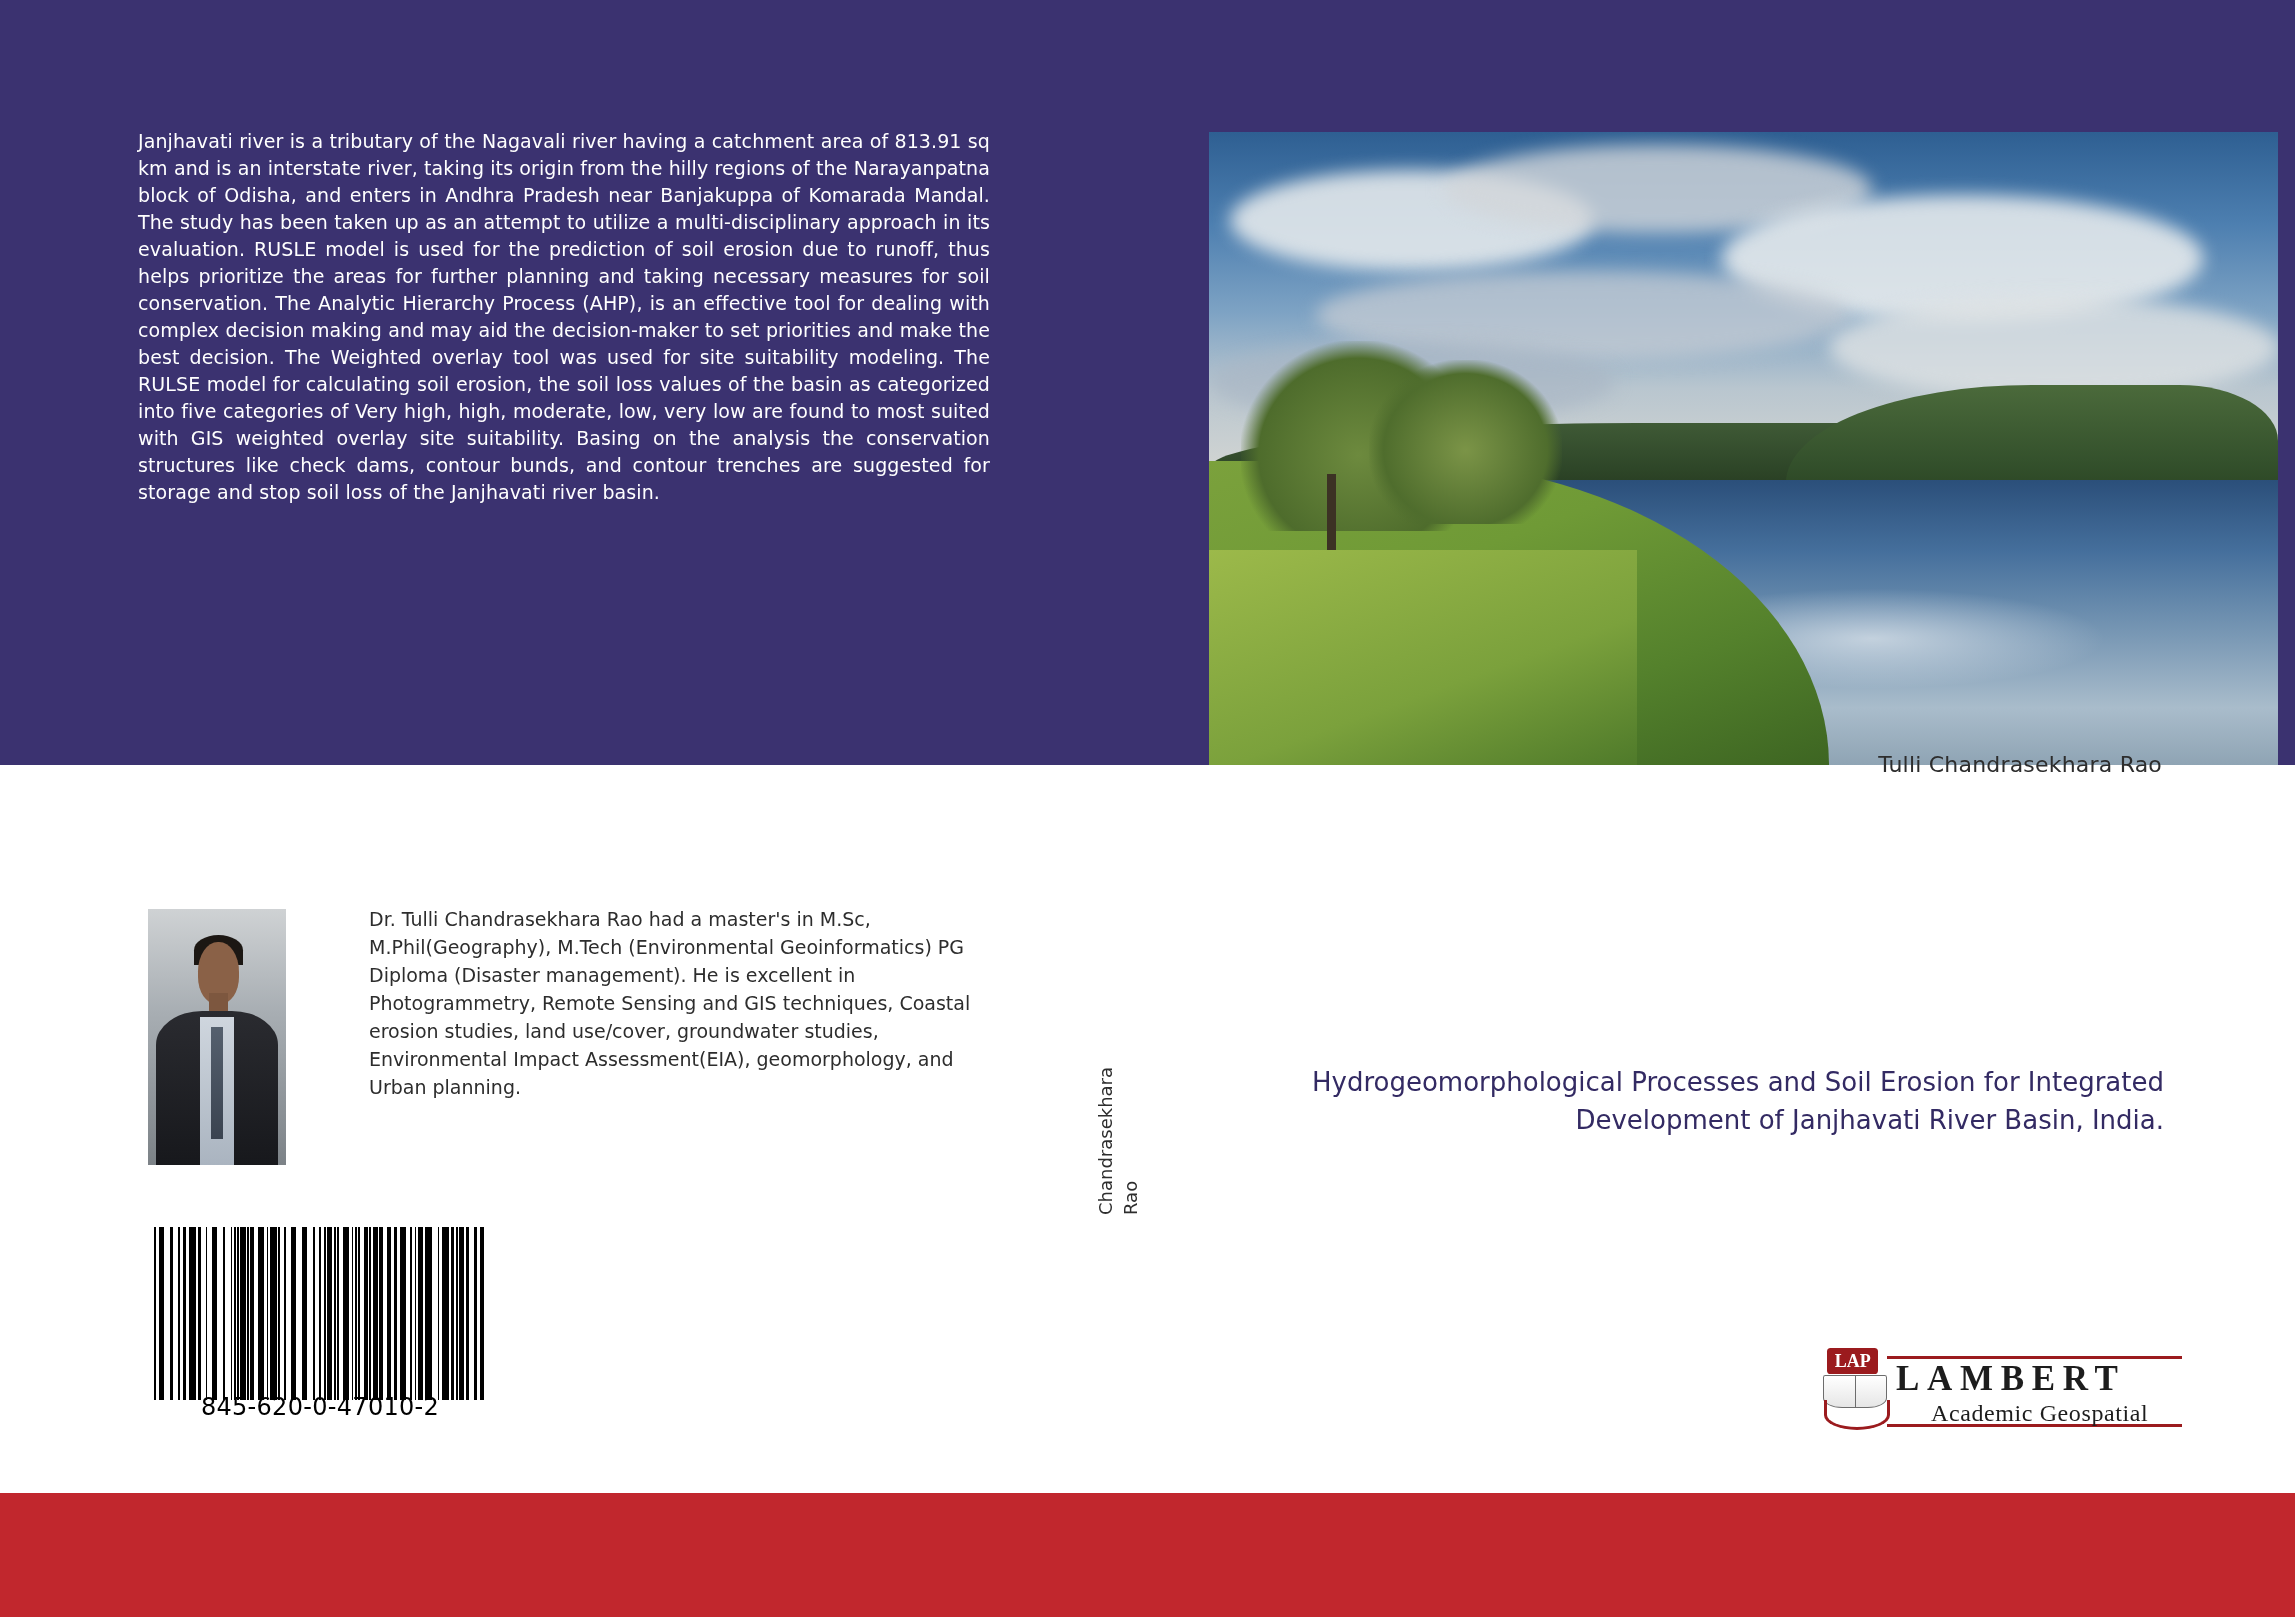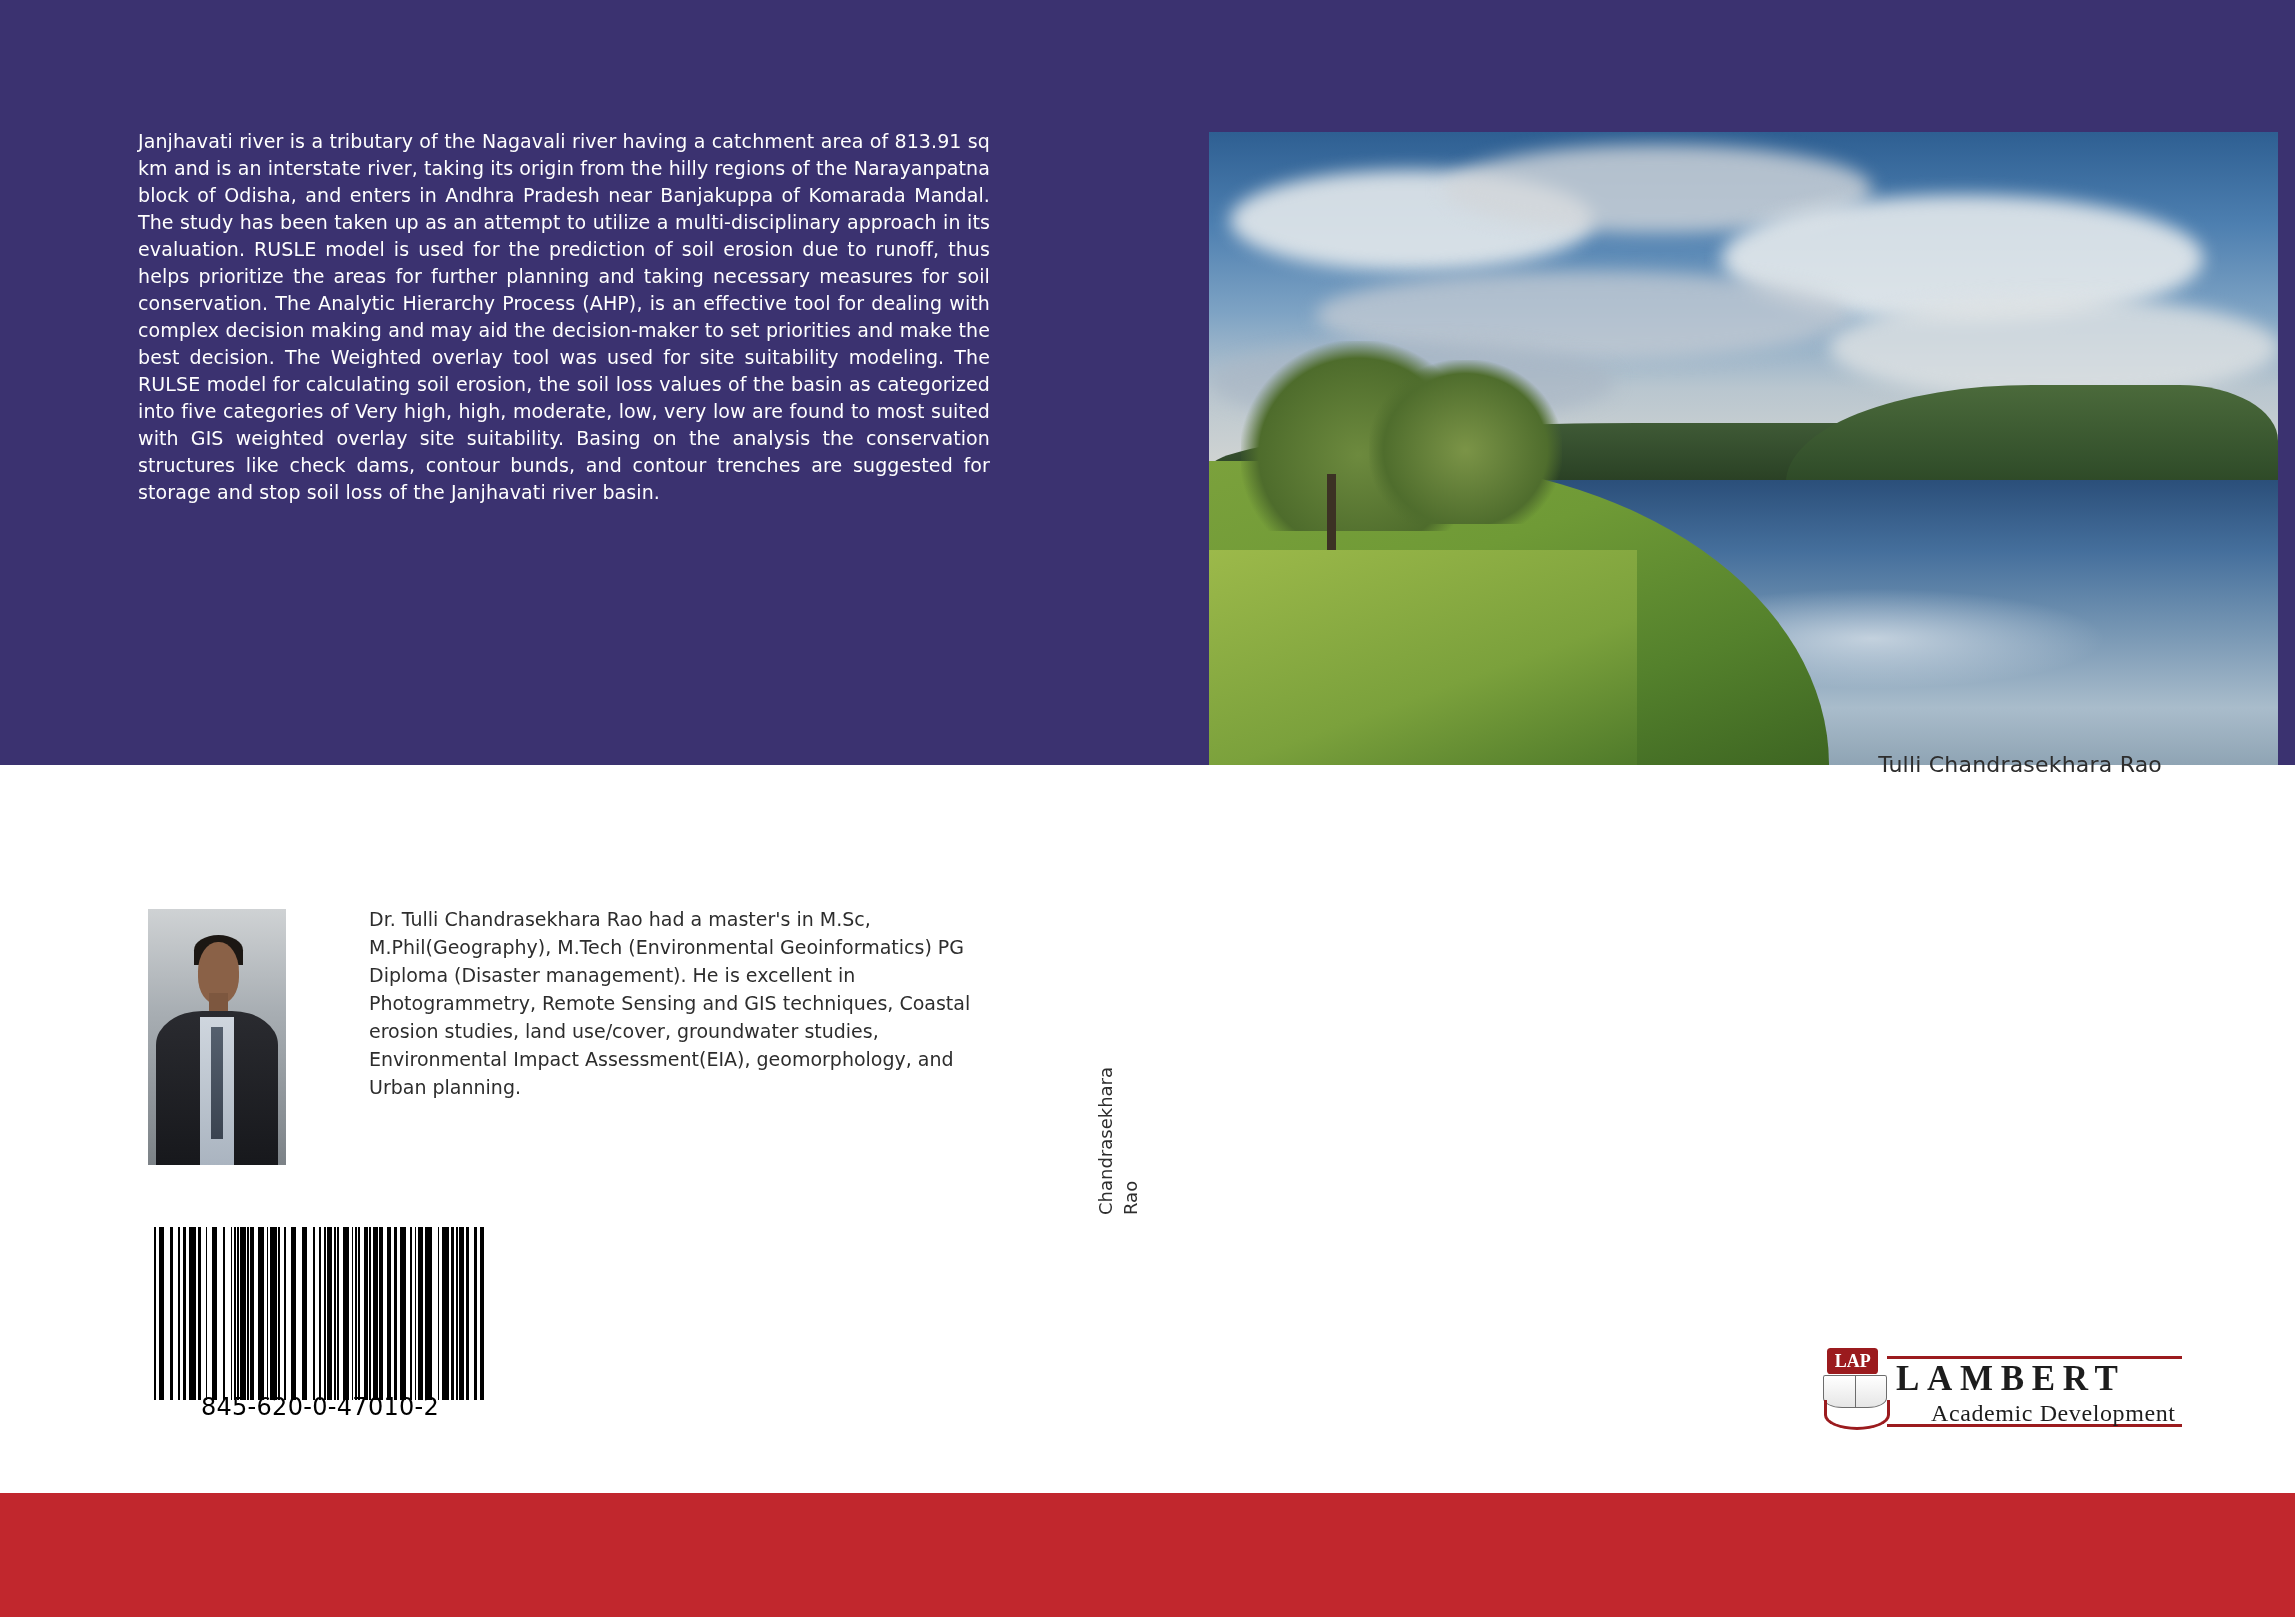--- a/index.html
+++ b/index.html
@@ -311,20 +311,21 @@
     <div class="ph-grass"></div>
     <div class="ph-grass2"></div>
     <div class="ph-tree-left"></div>
     <div class="ph-tree-left2"></div>
     <div class="ph-trunk"></div>
   </div>
 
   <div class="front-area"></div>
 
   <div class="author-top">Tulli Chandrasekhara Rao</div>
+  <div class="book-subtitle">Hydrogeomorphological Processes and Soil Erosion for Integrated Development of Janjhavati River Basin, India.</div>
 
   <div class="spine-text">Chandrasekhara
 Rao</div>
 
   <div class="author-photo">
     <div class="ap-bg"></div>
     <div class="ap-hair"></div>
     <div class="ap-face"></div>
     <div class="ap-neck"></div>
     <div class="ap-body"></div>
@@ -446,18 +447,18 @@
 
   <div class="publisher">
     <div class="pub-badge">
       <div class="pub-lap">LAP</div>
       <div class="pub-book"></div>
       <div class="pub-wreath"></div>
     </div>
     <div class="pub-rule-top"></div>
     <div class="pub-lambert">LAMBERT</div>
     <div class="pub-rule-bot"></div>
-    <div class="pub-acad">Academic Development</div>
+    <div class="pub-acad">Academic Geospatial</div>
   </div>
 
   <div class="bottom-band"></div>
 </div>
 
 
 </body></html>

